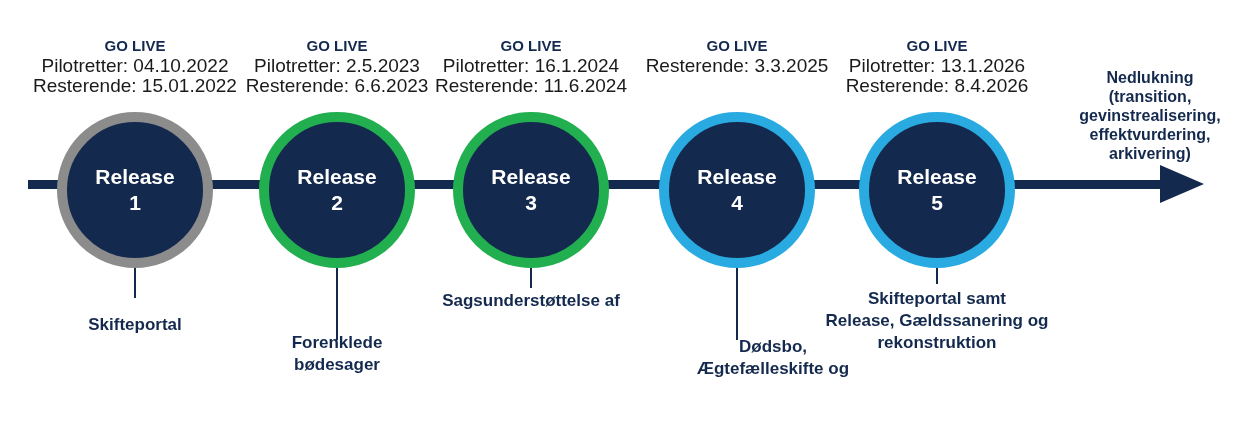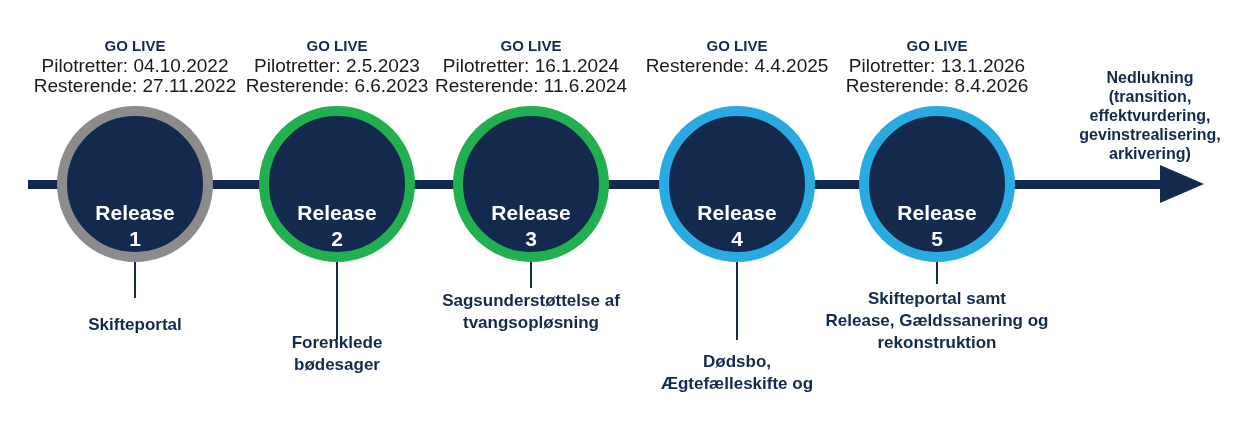--- a/index.html
+++ b/index.html
@@ -37,26 +37,26 @@
     position:absolute;top:36px;left:0;transform:translateX(-50%);
     text-align:center;white-space:nowrap;z-index:3;
   }
   .golive .gl-title{
     font-size:15px;font-weight:bold;color:var(--navy);line-height:20px;display:block;
   }
   .golive .gl-date{
     font-size:19px;color:var(--date);line-height:20px;display:block;
   }
   .circle{
-    position:absolute;top:106px;left:-78px;
+    position:absolute;top:112px;left:-78px;
     width:136px;height:136px;border-radius:50%;
     background:var(--navy);
     border:10px solid #8C8C8C;
     z-index:2;
-    display:flex;align-items:flex-end;justify-content:center;
+    display:flex;align-items:center;justify-content:center;
     text-align:center;
   }
   .circle .release-text{
     color:var(--white);font-weight:bold;font-size:21px;line-height:26px;
   }
   .circle .release-text span{display:block;}
   .connector{
     position:absolute;left:-1px;width:2px;background:var(--navy);z-index:1;
   }
   .m1 .connector{top:262px;height:36px;}
@@ -67,21 +67,21 @@
   .label{
     position:absolute;left:0;transform:translateX(-50%);
     text-align:center;white-space:nowrap;
     font-size:17px;font-weight:bold;color:var(--navy);line-height:22px;
     z-index:3;
   }
   .label span{display:block;}
   .m1 .label{top:302px;margin-top:12px;}
   .m2 .label{top:332px;}
   .m3 .label{top:290px;}
-  .m4 .label{top:351px;}
+  .m4 .label{top:336px;margin-left:36px;}
   .m5 .label{top:288px;}
   .end-note{
     position:absolute;left:1150px;top:68px;transform:translateX(-50%);
     text-align:center;white-space:nowrap;
     font-size:16px;font-weight:bold;color:var(--navy);line-height:19px;
     z-index:3;
   }
   .end-note span{display:block;}
 </style>
 </head>
@@ -89,21 +89,21 @@
 
 <div class="canvas">
 
   <div class="timeline-line"></div>
   <div class="timeline-arrowhead"></div>
 
   <div class="milestone m1">
     <div class="golive">
       <span class="gl-title">GO LIVE</span>
       <span class="gl-date">Pilotretter: 04.10.2022</span>
-      <span class="gl-date">Resterende: 27.11.2022</span>
+      <span class="gl-date">Resterende: 15.01.2022</span>
     </div>
     <div class="circle" style="border-color: rgb(140, 140, 140);">
       <div class="release-text">
         <span>Release</span>
         <span>1</span>
       </div>
     </div>
     <div class="connector"></div>
     <div class="label">
       <span>Skifteportal</span>
@@ -137,28 +137,27 @@
     </div>
     <div class="circle" style="border-color: rgb(33, 175, 79);">
       <div class="release-text">
         <span>Release</span>
         <span>3</span>
       </div>
     </div>
     <div class="connector"></div>
     <div class="label">
       <span>Sagsunderstøttelse af</span>
-      <span>tvangsopløsning</span>
     </div>
   </div>
 
   <div class="milestone m4">
     <div class="golive">
       <span class="gl-title">GO LIVE</span>
-      <span class="gl-date">Resterende: 4.4.2025</span>
+      <span class="gl-date">Resterende: 3.3.2025</span>
     </div>
     <div class="circle" style="border-color: rgb(41, 171, 226);">
       <div class="release-text">
         <span>Release</span>
         <span>4</span>
       </div>
     </div>
     <div class="connector"></div>
     <div class="label">
       <span>Dødsbo,</span>
@@ -182,18 +181,18 @@
     <div class="label">
       <span>Skifteportal samt</span>
       <span>Release, Gældssanering og</span>
       <span>rekonstruktion</span>
     </div>
   </div>
 
   <div class="end-note">
     <span>Nedlukning</span>
     <span>(transition,</span>
+    <span>gevinstrealisering,</span>
     <span>effektvurdering,</span>
-    <span>gevinstrealisering,</span>
     <span>arkivering)</span>
   </div>
 
 </div>
 
 </body></html>

